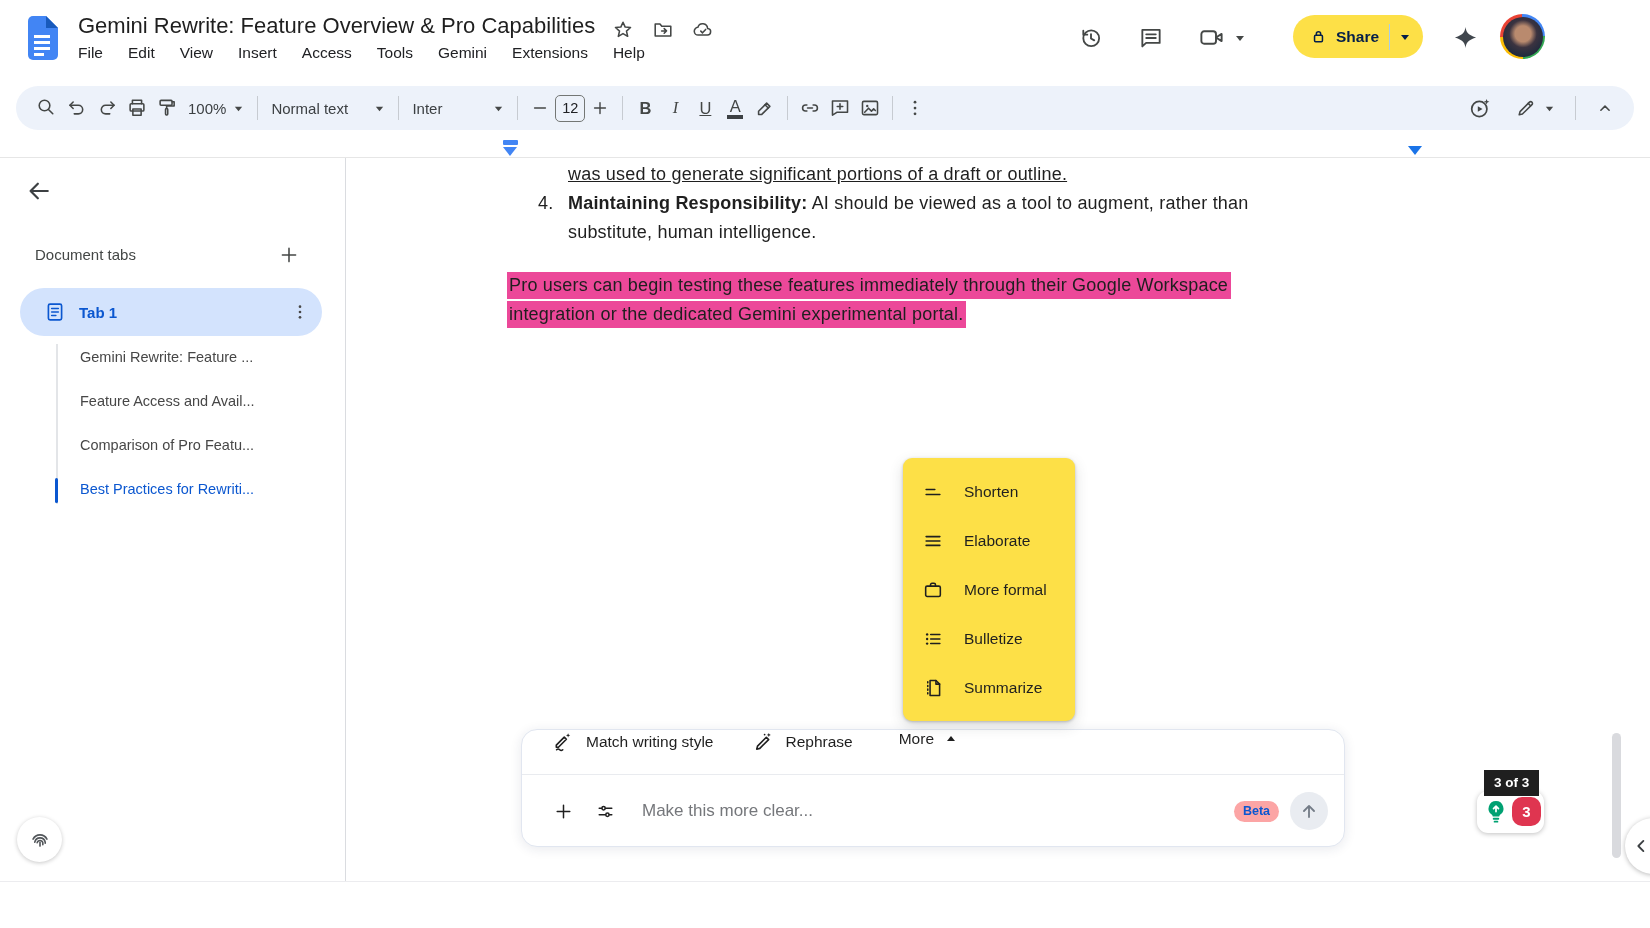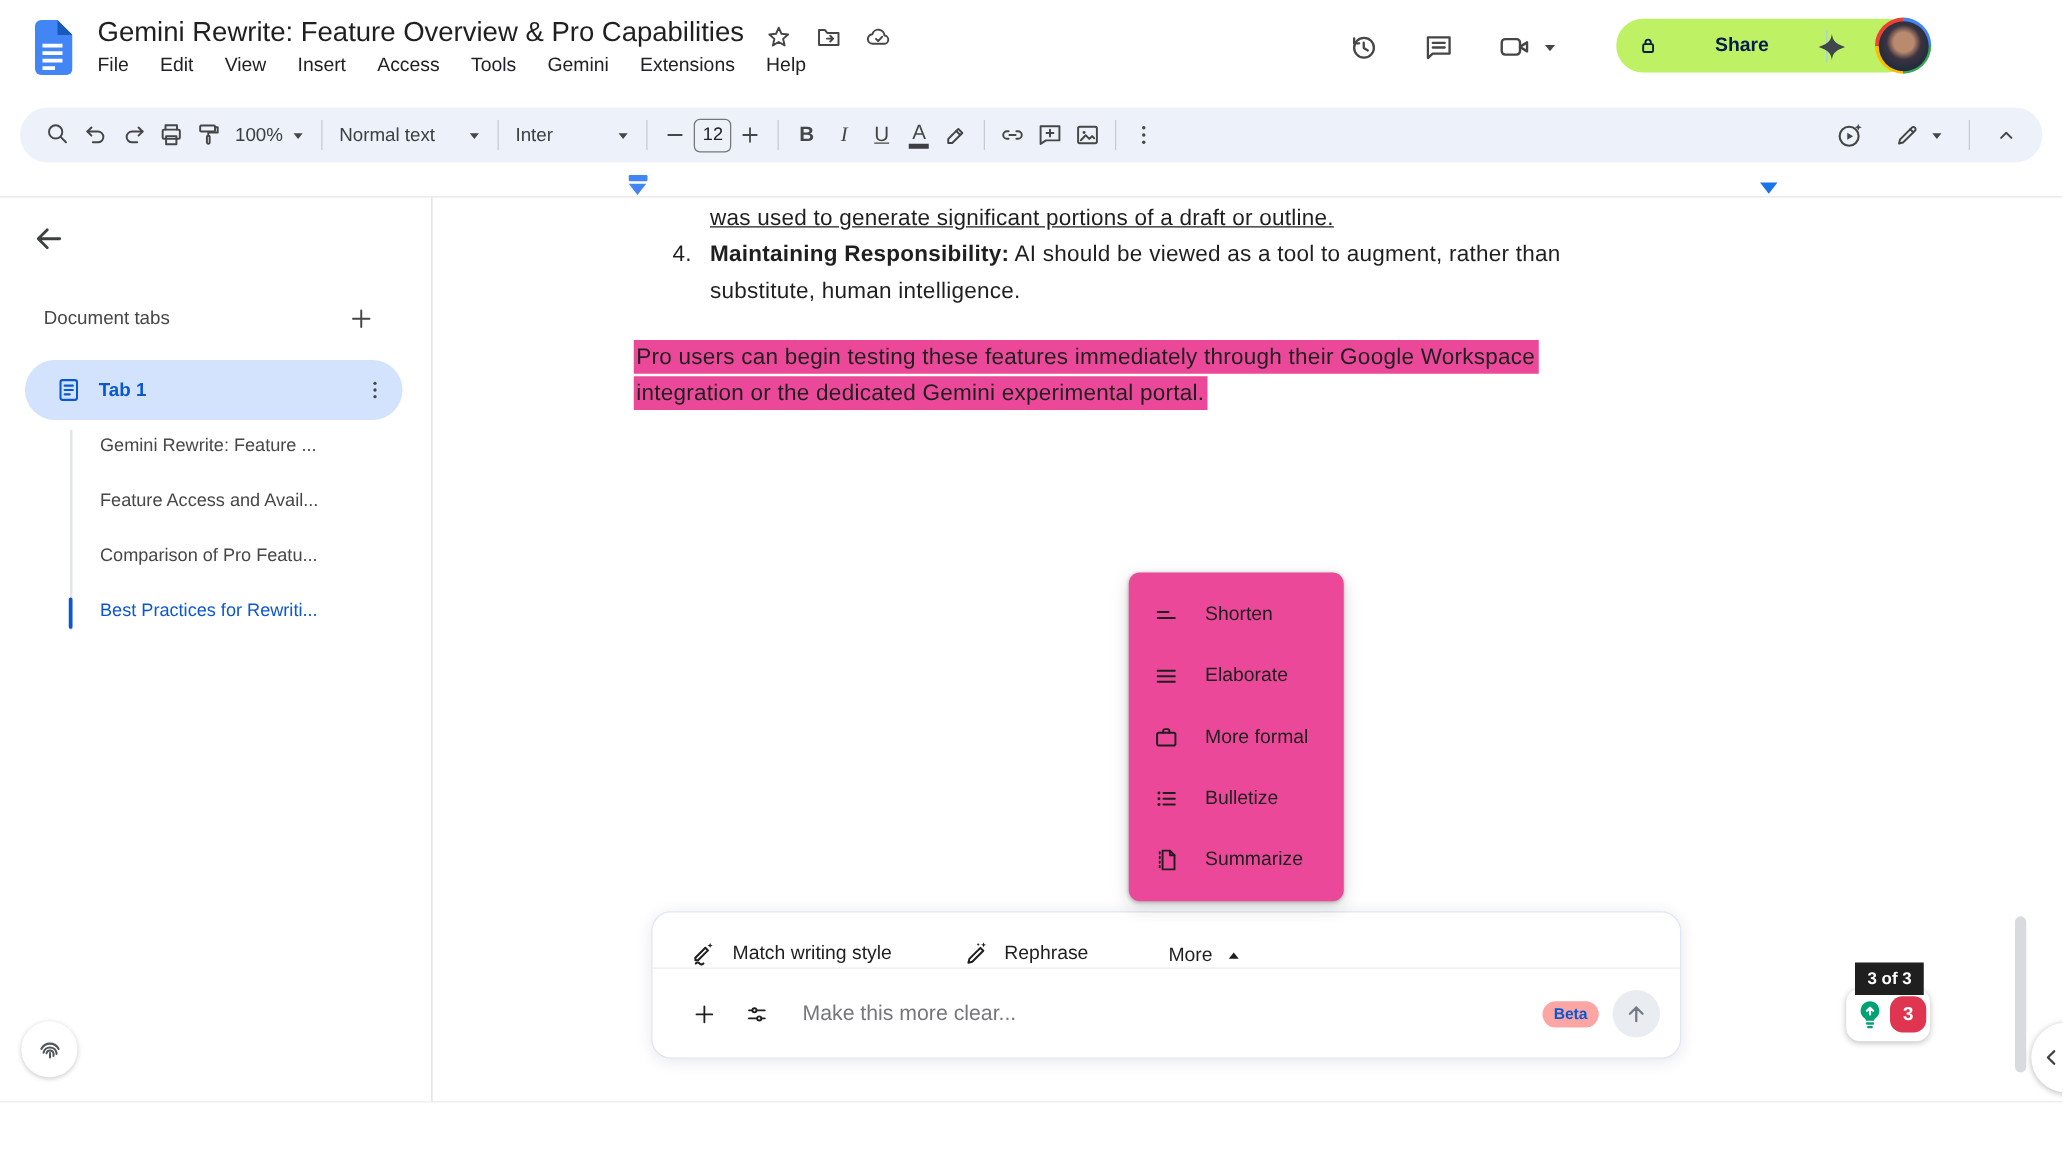--- a/index.html
+++ b/index.html
@@ -7,21 +7,21 @@
   body { font-family:"Liberation Sans", sans-serif; color:#202124; }
   .screen { position:relative; width:1650px; height:928px; background:#fff; overflow:hidden; }
   .abs { position:absolute; }
   svg.ic { stroke:#444746; fill:none; stroke-width:1.7; stroke-linecap:round; stroke-linejoin:round; display:block; }
   svg.ic-dark { stroke:#1f1f1f; fill:none; stroke-width:1.7; stroke-linecap:round; stroke-linejoin:round; display:block; }
   .iconbtn { display:flex; align-items:center; justify-content:center; width:30px; height:30px; border-radius:50%; cursor:pointer; }
   
   .app-title { font-size:22px; color:#1f1f1f; white-space:nowrap; }
   .menu-row { display:flex; gap:25px; font-size:15.5px; color:#202124; }
   .menu-row > div { cursor:pointer; }
-  .share-pill { display:flex; align-items:center; background:#bef264; border-radius:22px; height:43px; padding:0 12px 0 16px; color:#041e49;gap:36px; }
+  .share-pill { display:flex; align-items:center; background:#fde047; border-radius:22px; height:43px; padding:0 12px 0 16px; color:#041e49; }
   .share-label { font-size:15.5px; font-weight:bold; margin:0 10px 0 8px; }
   .share-sep { width:1px; height:26px; background:#a7cded; margin-right:9px; }
   .avatar-ring { width:45px; height:45px; border-radius:50%; padding:2.5px;
     background:conic-gradient(#4285f4 0 25%, #34a853 25% 50%, #fbbc04 50% 75%, #ea4335 75% 100%); }
   .avatar-img { width:100%; height:100%; border-radius:50%;
     background:radial-gradient(circle at 50% 42%, #b98a6e 0 26%, #3b3340 45%, #1f2a3d 75%, #37507a 100%); }
   
   .toolbar { left:16px; top:86px; width:1618px; height:44px; border-radius:22px; background:#edf2fa;
     display:flex; align-items:center; padding:0 14px 0 16px; }
   .tsep { width:1px; height:24px; background:#c7cbd1; margin:0 7px; flex:none; }
@@ -39,28 +39,28 @@
   .side-heading { font-size:15px; color:#444746; }
   .tab-pill { left:20px; top:288px; width:302px; height:48px; border-radius:24px; background:#d3e3fd;
     display:flex; align-items:center; padding:0 12px 0 24px; cursor:pointer; }
   .tab-label { color:#0b57d0; font-size:15px; font-weight:bold; margin-left:13px; flex:1; }
   .outline-item { font-size:14.5px; color:#474747; white-space:nowrap; cursor:pointer; }
   .outline-item.active { color:#0b57d0; }
   
   .docline { font-size:18px; line-height:29px; color:#1f1f1f; letter-spacing:.2px; white-space:nowrap; }
   .sel { background:#ec4899; padding:3px 3px 4px 2px; }
   
-  .rw-menu { left:903px; top:458px; width:172px; background:#ec4899; border-radius:9px; padding:9px 0;
+  .rw-menu { left:903px; top:458px; width:172px; background:#fde047; border-radius:9px; padding:9px 0;
     box-shadow:0 1px 3px rgba(60,64,67,.3), 0 5px 14px rgba(60,64,67,.18); z-index:30; }
   .rw-item { height:49px; display:flex; align-items:center; gap:20px; padding-left:19px; cursor:pointer; }
   .rw-label { font-size:15.5px; color:#1f1f1f; }
   
   .prompt-card { left:521px; top:729px; width:824px; height:118px; background:#fff; border:1px solid #e1e6f0;
     border-radius:16px; box-shadow:0 2px 12px rgba(27,43,77,.10); z-index:20; }
-  .chips-row { height:44px; display:flex; align-items:flex-end; padding-left:30px; gap:56px; }
+  .chips-row { height:44px; display:flex; align-items:flex-start; padding-left:30px; gap:38px; }
   .chip { display:flex; align-items:center; gap:11px; font-size:15.5px; color:#1f1f1f; cursor:pointer; white-space:nowrap; }
   .card-divider { height:1px; background:#e9ebef; }
   .input-row { height:72px; display:flex; align-items:center; padding:0 16px 0 28px; }
   .prompt-input { flex:1; border:none; outline:none; font-size:17px; color:#1f1f1f; margin-left:24px;
     font-family:"Liberation Sans", sans-serif; background:transparent; }
   .prompt-input::placeholder { color:#75777b; }
   .beta-pill { background:#fca5a5; color:#0b57d0; font-size:12.5px; font-weight:bold; border-radius:11px;
     padding:3px 9px 4px; margin-right:11px; }
   .send-btn { width:38px; height:38px; border-radius:50%; background:#e9ecf1; display:flex; align-items:center;
     justify-content:center; cursor:pointer; }

